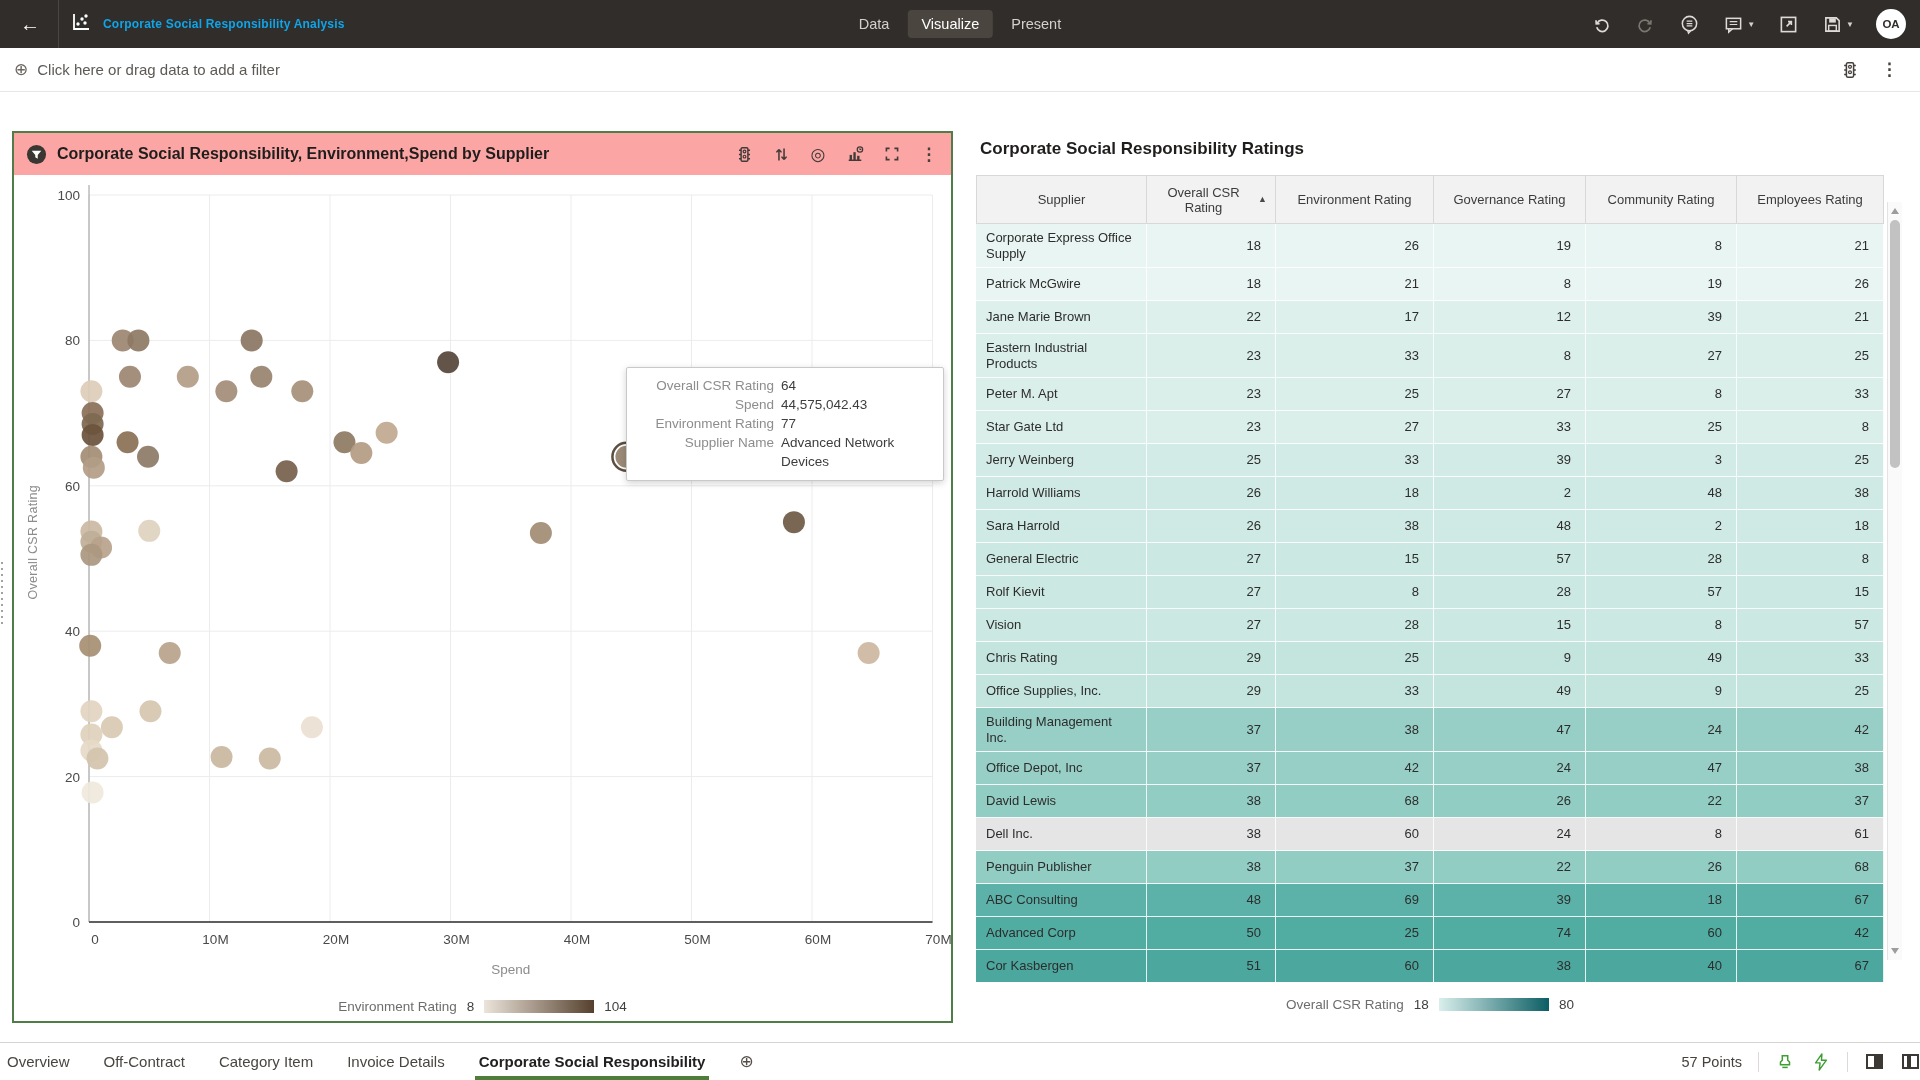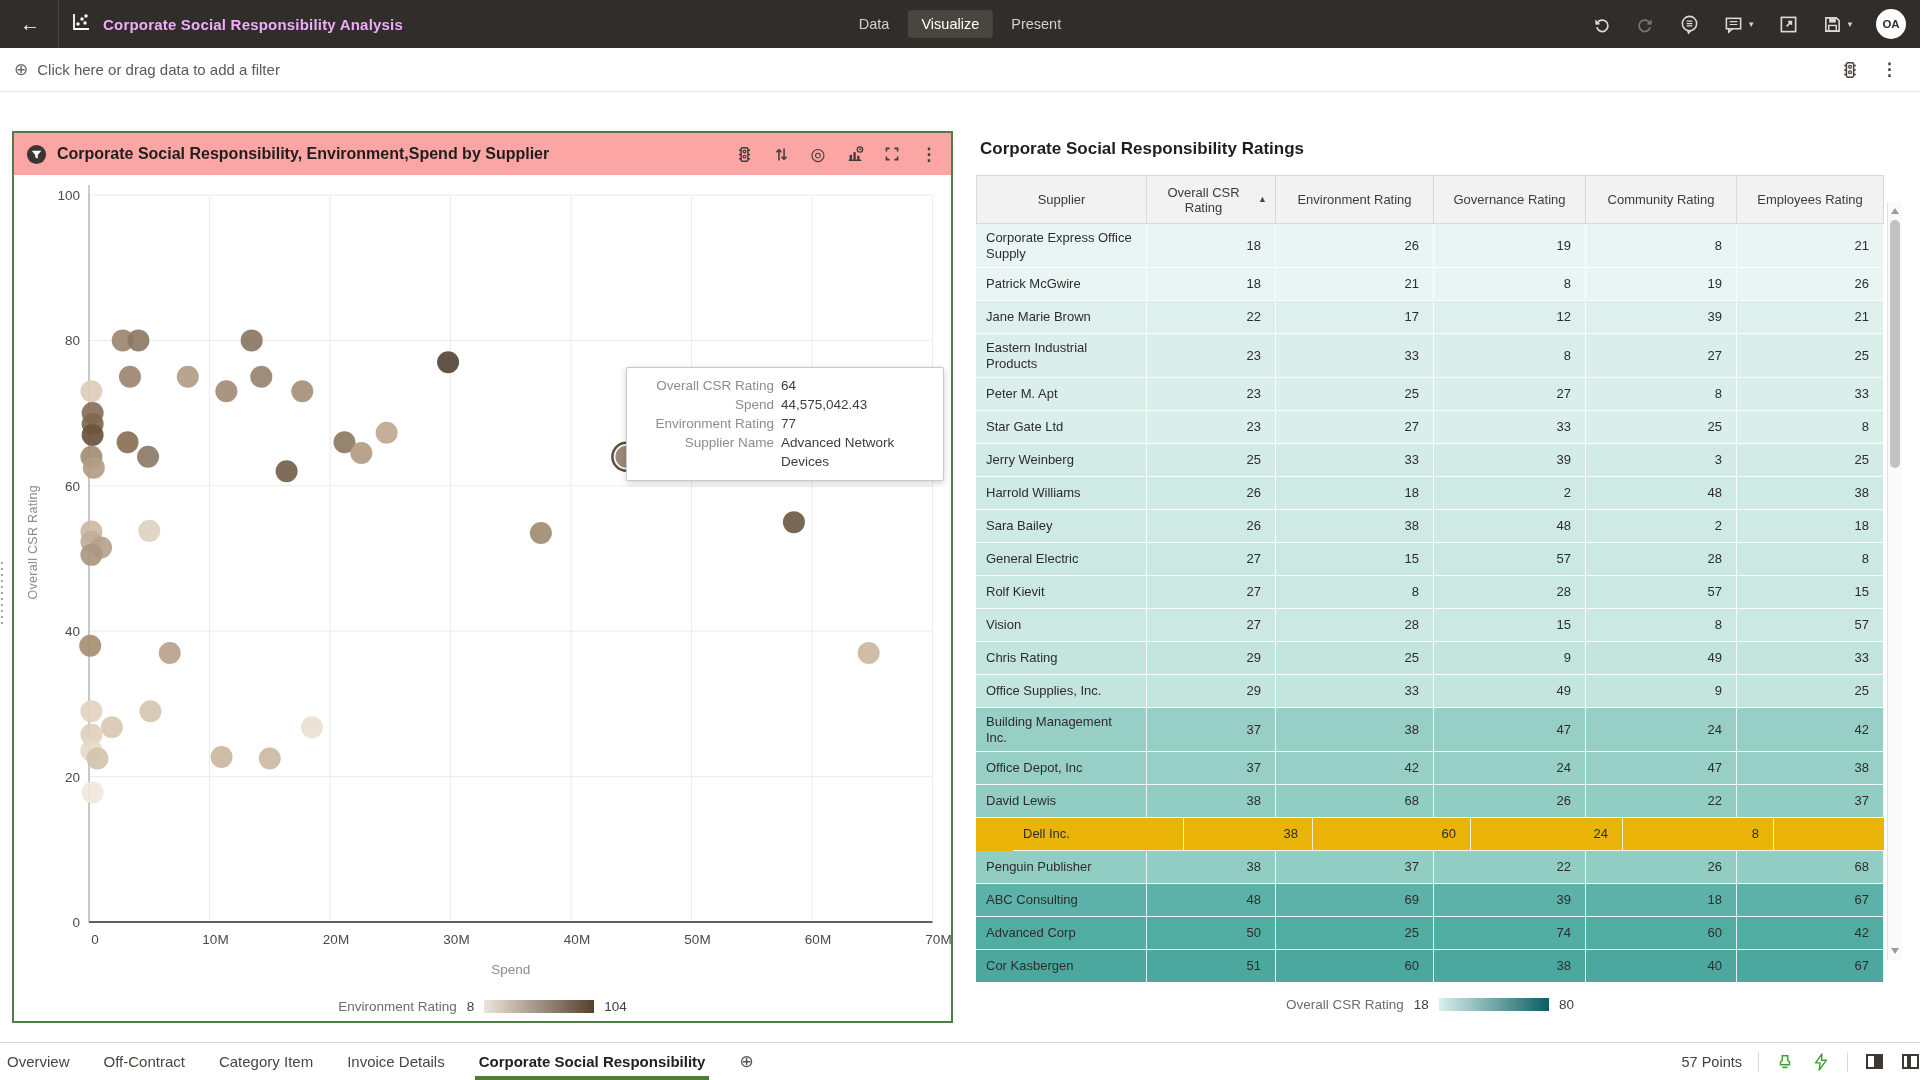--- a/index.html
+++ b/index.html
@@ -7,21 +7,21 @@
     font-family:"Liberation Sans", sans-serif; -webkit-font-smoothing:antialiased; }
 
   
   .app-header { position:absolute; top:0; left:0; width:1920px; height:48px;
     background:#312d2a; display:flex; align-items:center; color:#e9e7e4; }
   .hdr-left { display:flex; align-items:center; gap:12px; padding-left:14px; }
   .back-btn { width:32px; height:32px; display:flex; align-items:center; justify-content:center;
     font-size:20px; color:#fff; cursor:pointer; }
   .hdr-divider { width:1px; height:48px; background:#4a4642; }
   .wb-icon { width:20px; height:20px; }
-  .hdr-title { font-size:15px; font-weight:700; color:#f0abfc; letter-spacing:.2px; }
+  .hdr-title { font-size:12px; font-weight:700; color:#0ea5e9; letter-spacing:.2px; }
   .hdr-tabs { position:absolute; left:50%; transform:translateX(-50%); display:flex; gap:4px; }
   .hdr-tab { font-size:14.5px; color:#d3d0cd; padding:6px 14px; border-radius:4px; cursor:pointer; }
   .hdr-tab.active { background:#4b4540; color:#fff; }
   .hdr-right { position:absolute; right:14px; display:flex; align-items:center; gap:22px; }
   .hdr-icon { width:22px; height:22px; display:flex; align-items:center; justify-content:center; cursor:pointer; color:#dddad7; }
   .hdr-icon.dim { color:#7c7670; }
   .caret { font-size:8px; margin-left:3px; color:#d3d0cd; }
   .icon-pair { display:flex; align-items:center; cursor:pointer; }
   .avatar { width:30px; height:30px; border-radius:50%; background:#fff; color:#312d2a;
     font-size:11.5px; font-weight:700; display:flex; align-items:center; justify-content:center; cursor:pointer; }
@@ -426,21 +426,21 @@
         </div>
         <div class="grid trow" style="background: rgb(207, 233, 228);">
           <div class="td">Harrold Williams</div>
           <div class="td num">26</div>
           <div class="td num">18</div>
           <div class="td num">2</div>
           <div class="td num">48</div>
           <div class="td num">38</div>
         </div>
         <div class="grid trow" style="background: rgb(207, 233, 228);">
-          <div class="td">Sara Bailey</div>
+          <div class="td">Sara Harrold</div>
           <div class="td num">26</div>
           <div class="td num">38</div>
           <div class="td num">48</div>
           <div class="td num">2</div>
           <div class="td num">18</div>
         </div>
         <div class="grid trow" style="background: rgb(204, 232, 226);">
           <div class="td">General Electric</div>
           <div class="td num">27</div>
           <div class="td num">15</div>
@@ -497,21 +497,21 @@
           <div class="td num">38</div>
         </div>
         <div class="grid trow" style="background: rgb(146, 205, 196);">
           <div class="td">David Lewis</div>
           <div class="td num">38</div>
           <div class="td num">68</div>
           <div class="td num">26</div>
           <div class="td num">22</div>
           <div class="td num">37</div>
         </div>
-        <div class="grid trow" style="background: #eab308; padding-left: 37px;">
+        <div class="grid trow" style="background: #e5e5e5;">
           <div class="td">Dell Inc.</div>
           <div class="td num">38</div>
           <div class="td num">60</div>
           <div class="td num">24</div>
           <div class="td num">8</div>
           <div class="td num">61</div>
         </div>
         <div class="grid trow" style="background: rgb(146, 205, 196);">
           <div class="td">Penguin Publisher</div>
           <div class="td num">38</div>

